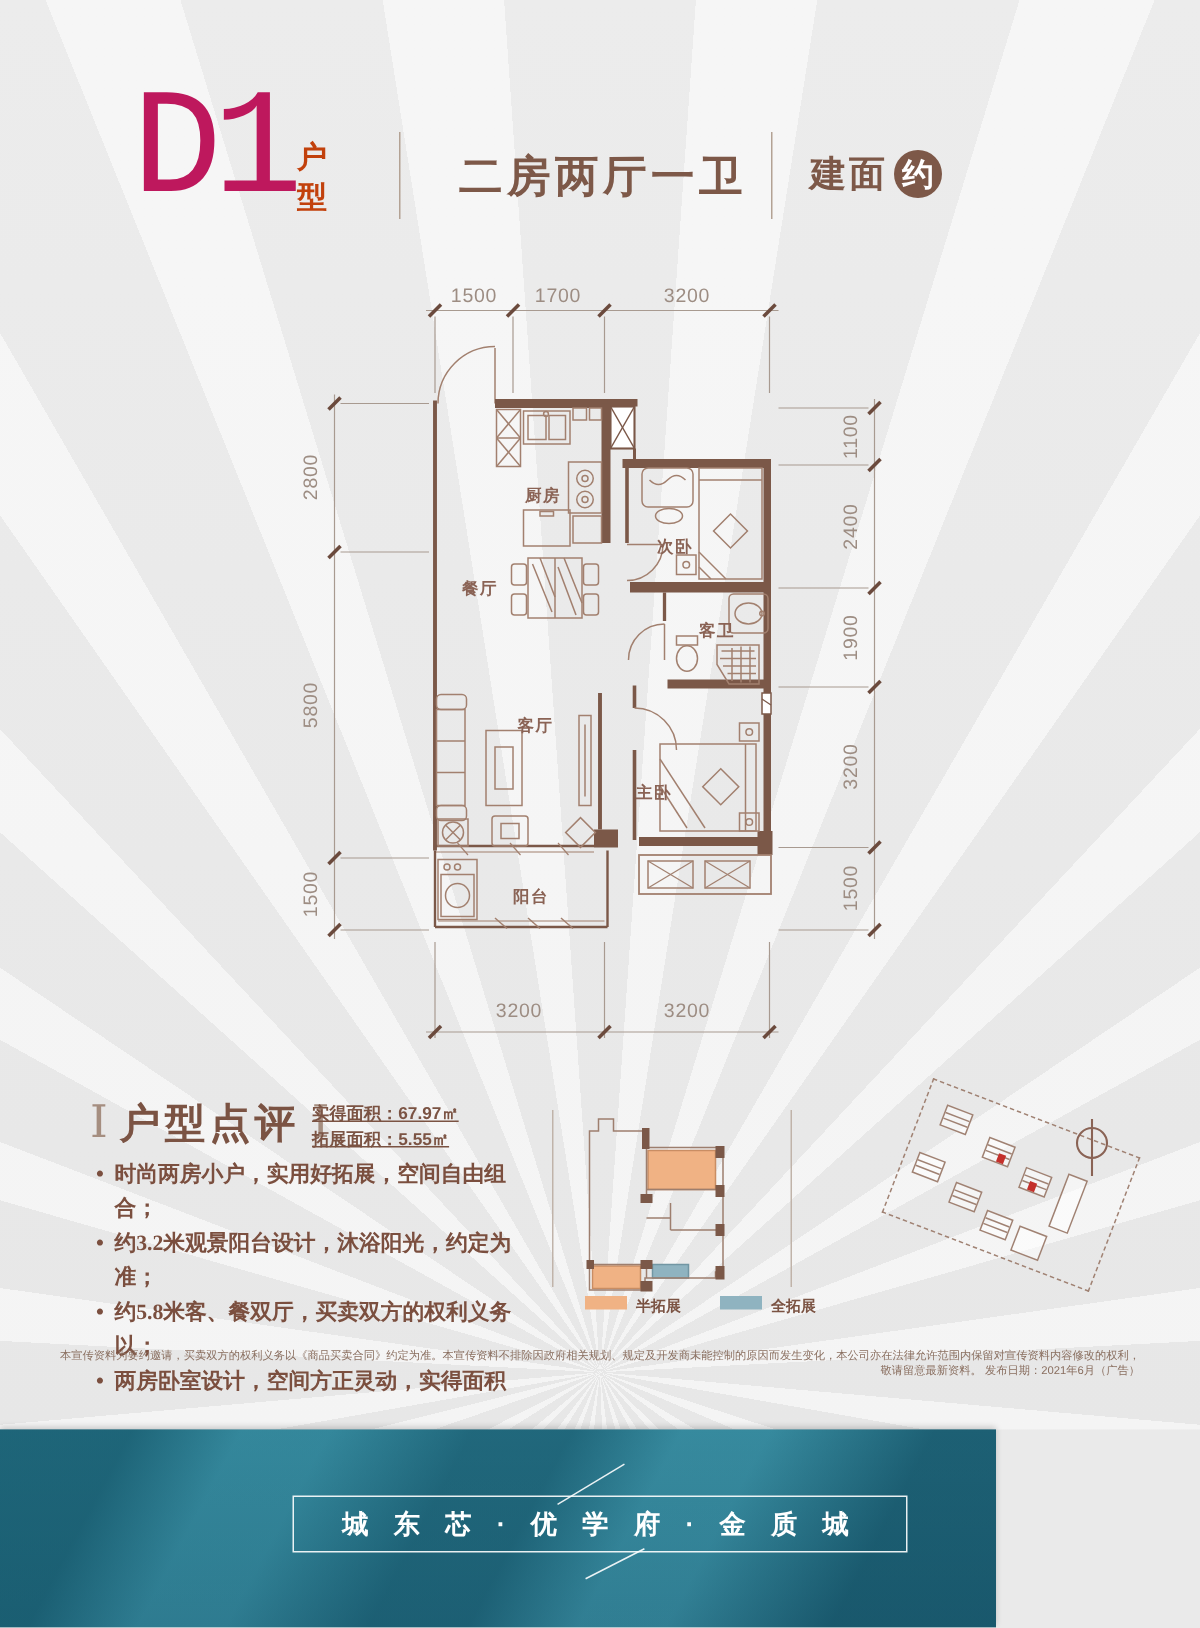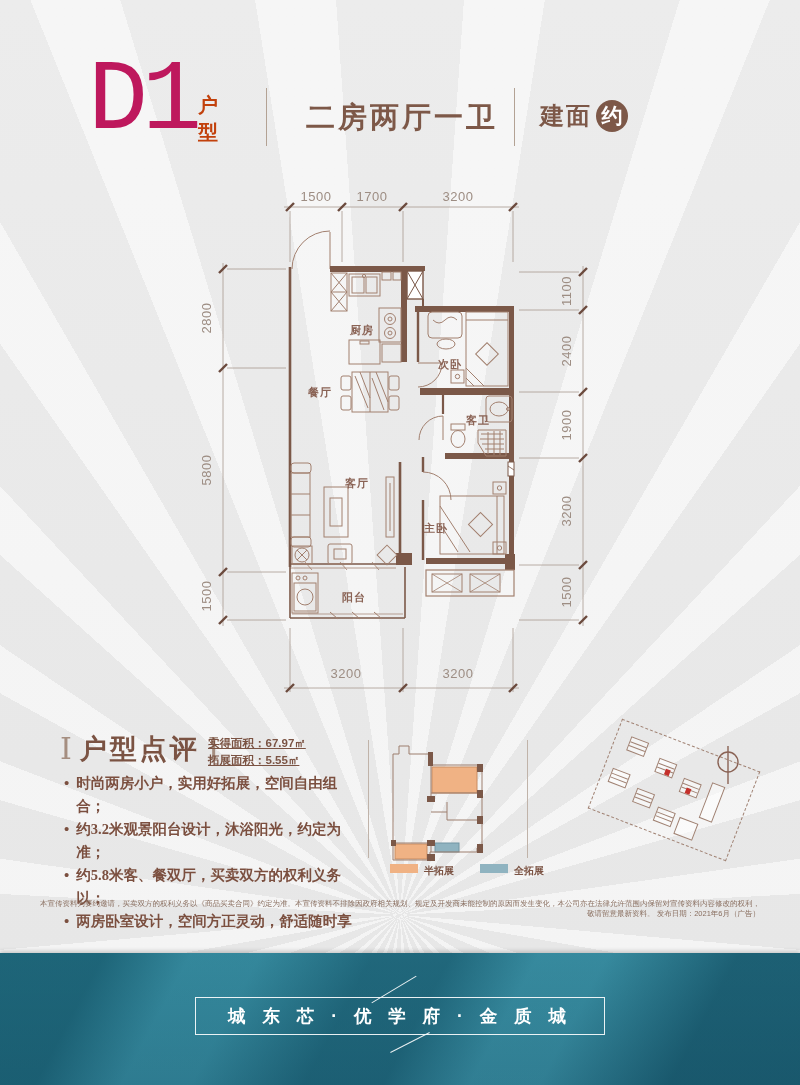--- a/index.html
+++ b/index.html
@@ -59,21 +59,21 @@
       border:1.5px dashed #a08273;transform:rotate(21deg);transform-origin:50% 50%;}
   .bldg{position:absolute;border:1px solid #a08273;background:rgba(255,255,255,.55);}
   .bldg i{position:absolute;left:0;right:0;height:0;border-top:1px solid #a08273;display:block;}
   .reddot{position:absolute;width:5px;height:6px;background:#c4302b;}
 
   
   .disclaimer{left:40px;top:899px;width:720px;text-align:right;font-size:7.5px;
       color:#8a6f60;letter-spacing:0;}
 
   
-  .banner{left:0;top:953px;width:800px;height:132px;
+  .banner{left:0;top:953px;width:664px;height:132px;
     background:
       linear-gradient(118deg, rgba(17,80,99,.55) 0 12%, rgba(70,160,180,.25) 22% 30%,
         rgba(16,75,95,.45) 43% 52%, rgba(80,170,190,.25) 62% 70%, rgba(12,65,85,.5) 85% 100%),
       linear-gradient(#2e7f93,#266f84);
     box-shadow:0 -2px 4px rgba(0,0,0,.18);}
   .slogan-box{position:absolute;left:195px;top:44px;width:408px;height:36px;
       border:1.5px solid rgba(255,255,255,.9);display:flex;align-items:center;justify-content:center;}
   .slogan{color:#ffffff;font-size:17.5px;letter-spacing:6px;font-weight:bold;white-space:nowrap;}
   .slash{position:absolute;height:1px;background:rgba(255,255,255,.9);}
   .slash1{left:368px;top:36px;width:52px;transform:rotate(-31deg);}
@@ -349,21 +349,21 @@
   <div class="bullet-line">
     <span class="bullet-dot">•</span>
     <span>约3.2米观景阳台设计，沐浴阳光，约定为准；</span>
   </div>
   <div class="bullet-line">
     <span class="bullet-dot">•</span>
     <span>约5.8米客、餐双厅，买卖双方的权利义务以；</span>
   </div>
   <div class="bullet-line">
     <span class="bullet-dot">•</span>
-    <span>两房卧室设计，空间方正灵动，舒适随时享</span>
+    <span>两房卧室设计，空间方正灵动，实得面积</span>
   </div>
 </div>
 <div class="abs sep" style="left:368px;"></div>
 <div class="abs sep" style="left:527px;"></div>
 
 <svg class="abs" style="left:385px;top:740px;" width="125" height="126" viewBox="0 0 125 126">
   <g stroke="#9d7e6e" fill="none" stroke-width="1">
     <rect x="47" y="27" width="45" height="26" fill="#f0b284" stroke="#c98d63"></rect>
     <rect x="10" y="104" width="32" height="15" fill="#f0b284" stroke="#c98d63"></rect>
     <rect x="50" y="103" width="24" height="9" fill="#8fb3c0" stroke="#7296a3"></rect>

